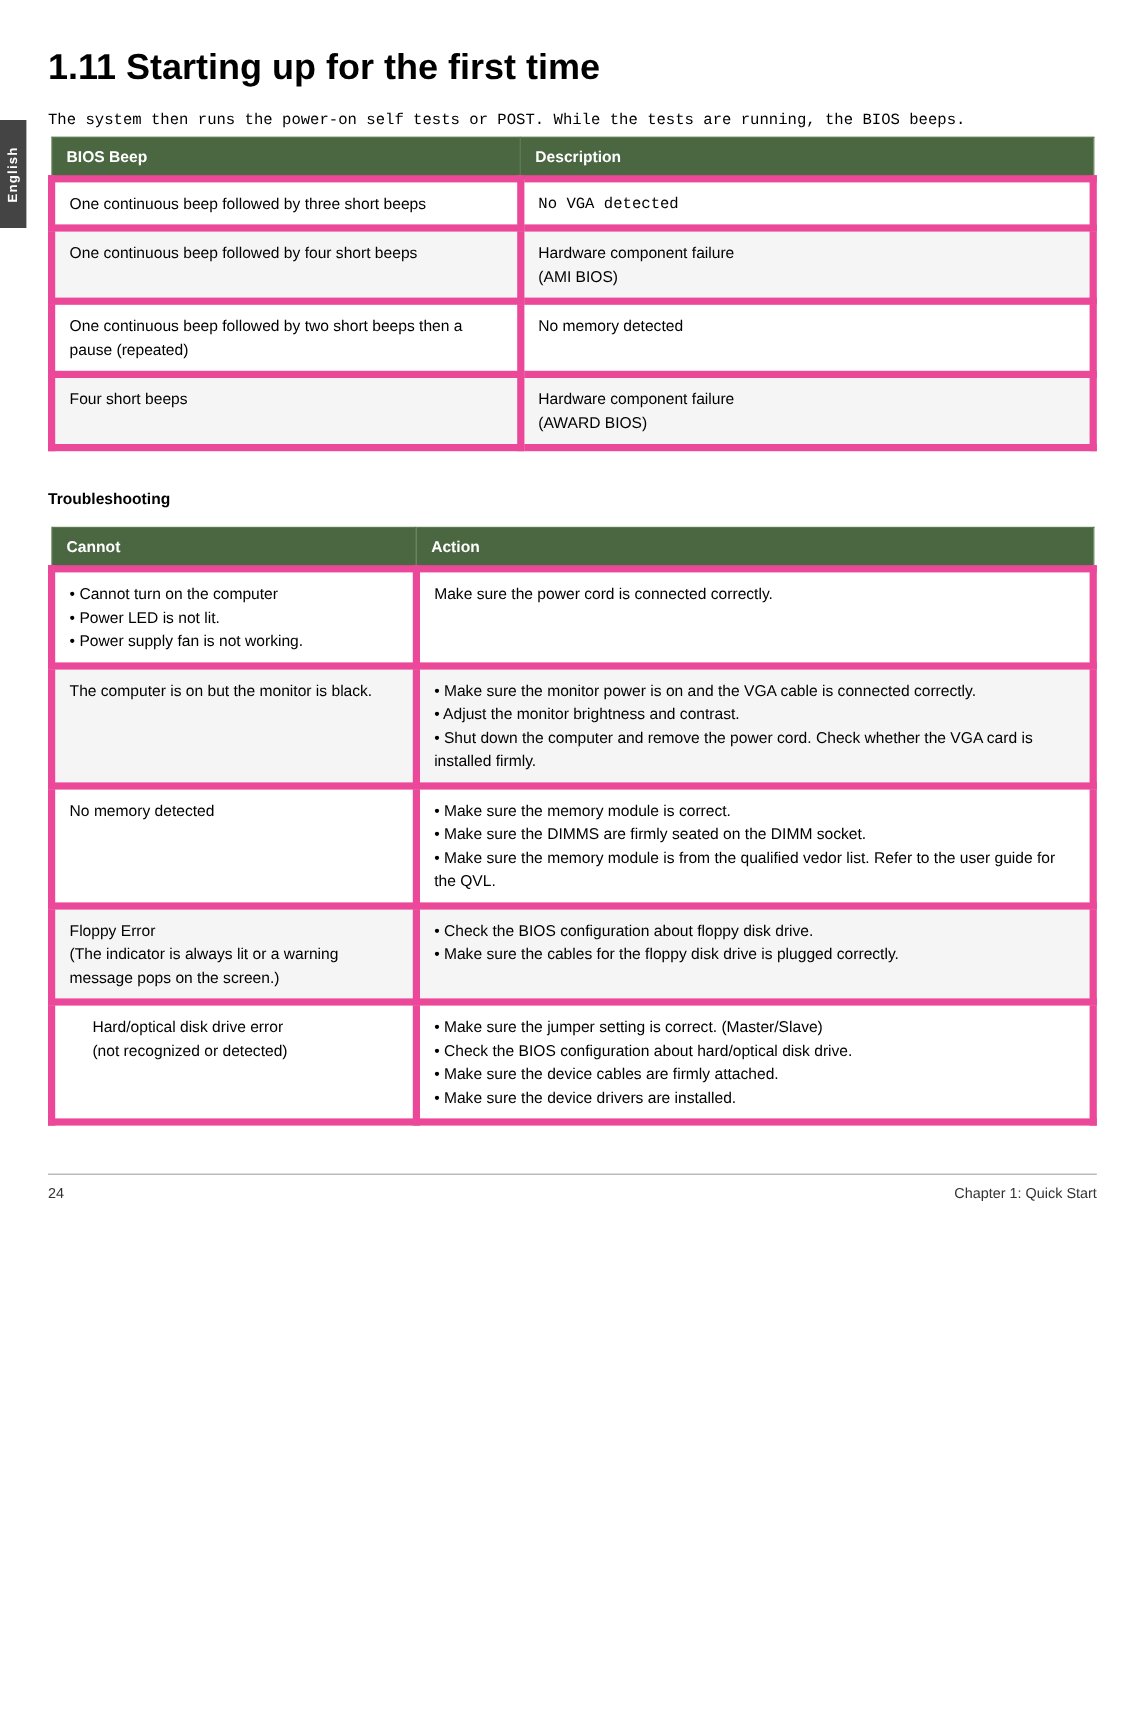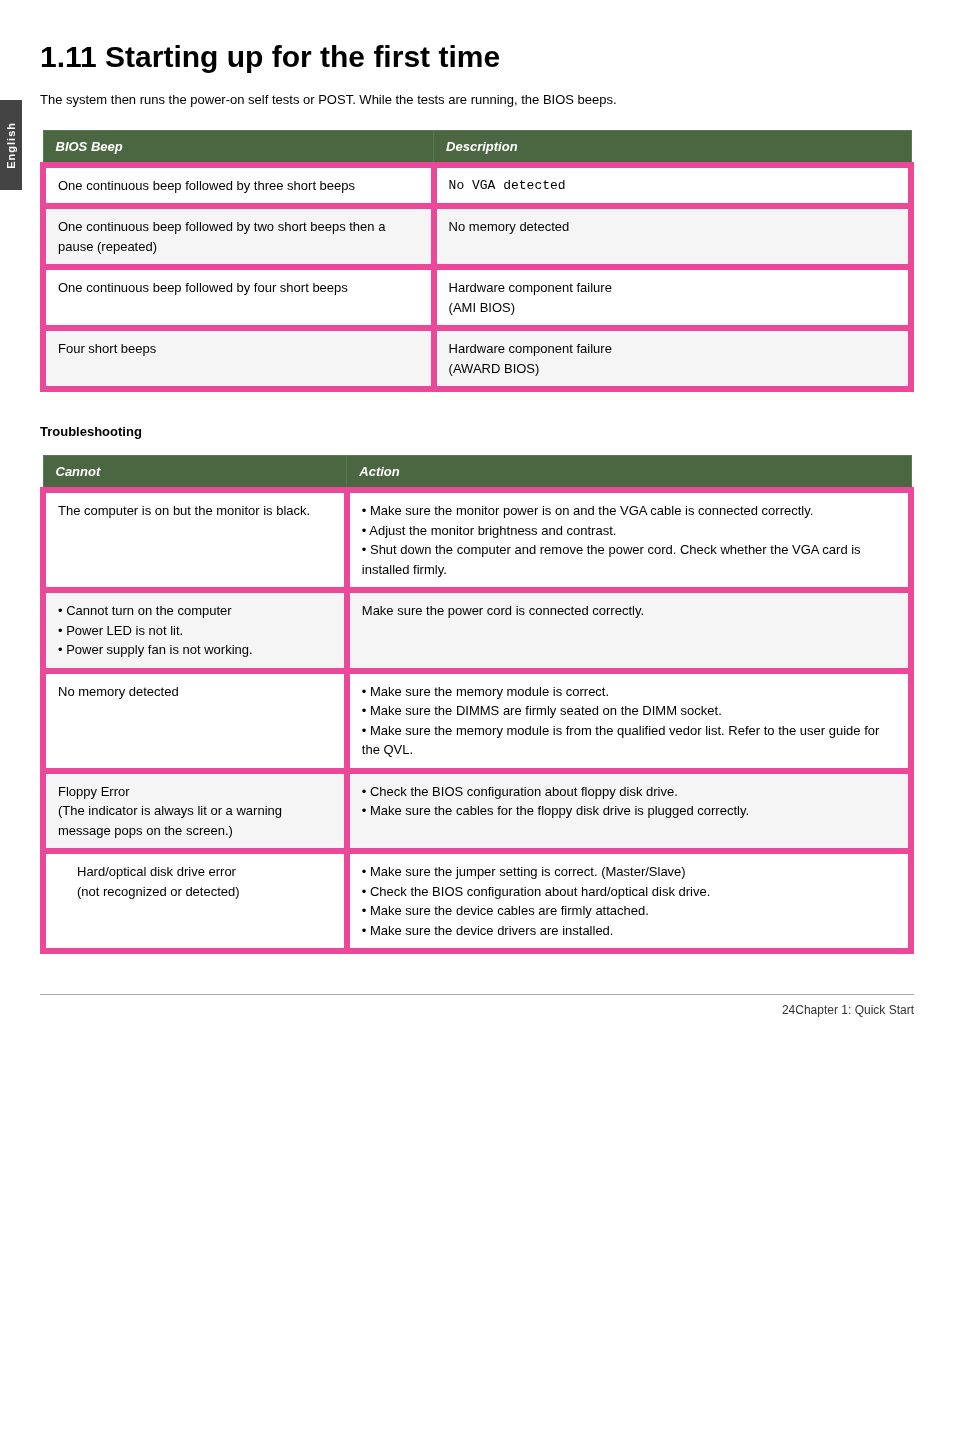--- a/index.html
+++ b/index.html
@@ -40,40 +40,40 @@
     }
 
     h1.section-title {
       font-size: 30px;
       font-weight: bold;
       margin-bottom: 16px;
     }
 
     .intro-text {
       font-size: 13px;
-      margin-bottom: 20px;
+      margin-bottom: 4px;
       line-height: 1.5;
+      font-family: Liberation Mono, monospace;
     }
 
     
     table {
       width: 100%;
       border-collapse: collapse;
       margin-bottom: 32px;
     }
 
     table thead tr th {
       background: #4a6741;
       color: #fff;
       font-weight: bold;
       padding: 8px 12px;
       text-align: left;
       font-size: 13px;
       border: 1px solid #5a7a50;
-      font-style: italic;
     }
 
     table tbody tr td {
       padding: 8px 12px;
       border: 6px solid #ec4899;
       vertical-align: top;
       font-size: 13px;
       line-height: 1.5;
     }
 
@@ -88,21 +88,21 @@
       font-size: 13px;
       font-weight: bold;
       margin-bottom: 16px;
     }
 
     .footer-line {
       border-top: 1px solid #aaa;
       margin-top: 40px;
       padding-top: 8px;
       display: flex;
-      justify-content: flex-end;
+      justify-content: space-between;
       font-size: 12px;
       color: #333;
     }
   </style>
 </head>
 <body>
 
 <div class="side-tab">
   <span>English</span>
 </div>
@@ -119,57 +119,57 @@
         <th style="width:45%">BIOS Beep</th>
         <th style="width:55%">Description</th>
       </tr>
     </thead>
     <tbody id="bios-tbody">
     <tr>
           <td style="white-space: pre-line;">One continuous beep followed by three short beeps</td>
           <td style="white-space: pre-line; font-family: Liberation Mono, monospace;">No VGA detected</td>
         </tr>
         <tr>
-          <td style="white-space: pre-line;">One continuous beep followed by two short beeps then a pause (repeated)</td>
-          <td style="white-space: pre-line;">No memory detected</td>
-        </tr>
-        <tr>
           <td style="white-space: pre-line;">One continuous beep followed by four short beeps</td>
           <td style="white-space: pre-line;">Hardware component failure
 (AMI BIOS)</td>
+        </tr>
+        <tr>
+          <td style="white-space: pre-line;">One continuous beep followed by two short beeps then a pause (repeated)</td>
+          <td style="white-space: pre-line;">No memory detected</td>
         </tr>
         <tr>
           <td style="white-space: pre-line;">Four short beeps</td>
           <td style="white-space: pre-line;">Hardware component failure
 (AWARD BIOS)</td>
         </tr>
       </tbody>
   </table>
 
   <h2 class="sub-title">Troubleshooting</h2>
 
   <table>
     <thead>
       <tr>
         <th style="width:35%">Cannot</th>
         <th style="width:65%">Action</th>
       </tr>
     </thead>
     <tbody id="trouble-tbody">
     <tr>
+          <td style="white-space: pre-line;">• Cannot turn on the computer
+• Power LED is not lit.
+• Power supply fan is not working.</td>
+          <td style="white-space: pre-line;">Make sure the power cord is connected correctly.</td>
+        </tr>
+        <tr>
           <td style="white-space: pre-line;">The computer is on but the monitor is black.</td>
           <td style="white-space: pre-line;">• Make sure the monitor power is on and the VGA cable is connected correctly.
 • Adjust the monitor brightness and contrast.
 • Shut down the computer and remove the power cord. Check whether the VGA card is installed firmly.</td>
-        </tr>
-        <tr>
-          <td style="white-space: pre-line;">• Cannot turn on the computer
-• Power LED is not lit.
-• Power supply fan is not working.</td>
-          <td style="white-space: pre-line;">Make sure the power cord is connected correctly.</td>
         </tr>
         <tr>
           <td style="white-space: pre-line;">No memory detected</td>
           <td style="white-space: pre-line;">• Make sure the memory module is correct.
 • Make sure the DIMMS are firmly seated on the DIMM socket.
 • Make sure the memory module is from the qualified vedor list. Refer to the user guide for the QVL.</td>
         </tr>
         <tr>
           <td style="white-space: pre-line;">Floppy Error
 (The indicator is always lit or a warning message pops on the screen.)</td>

